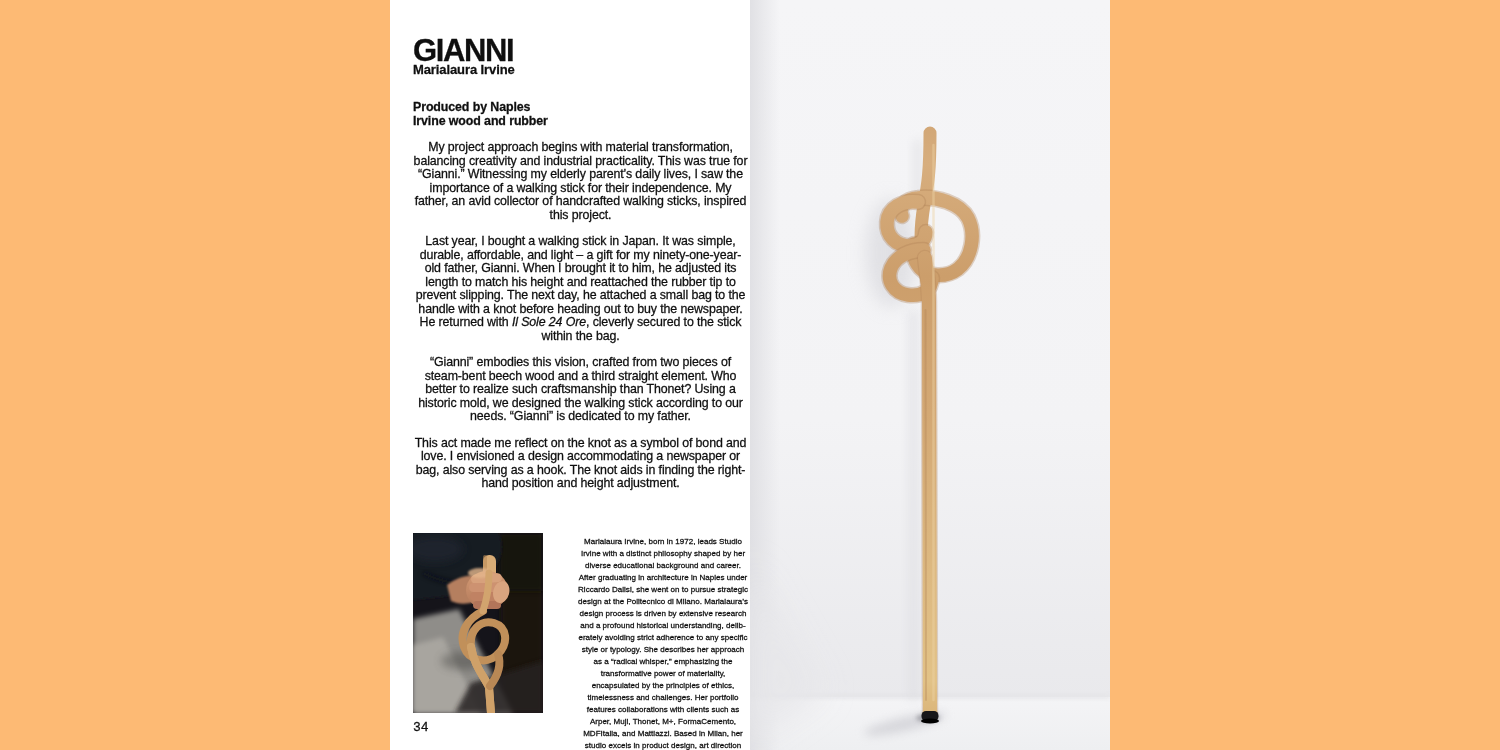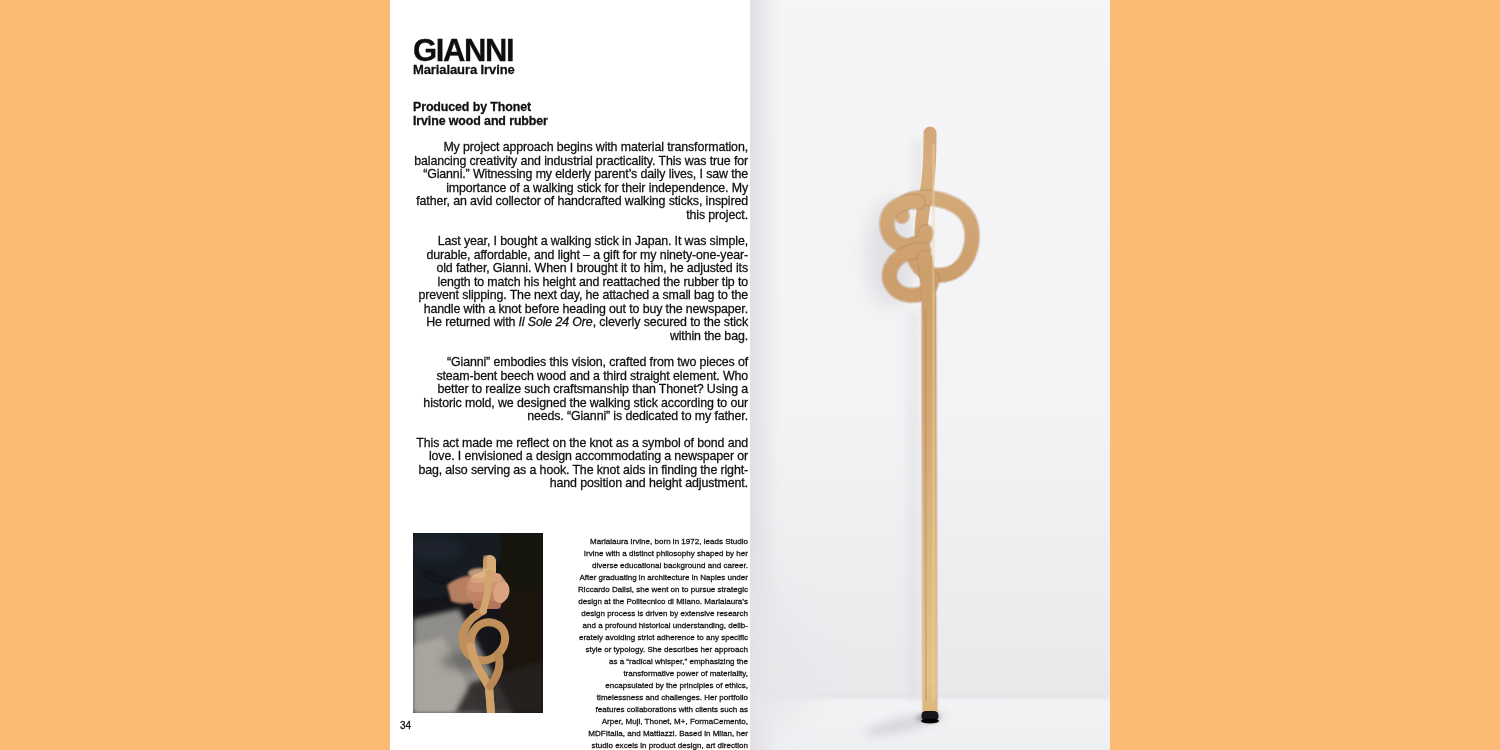--- a/index.html
+++ b/index.html
@@ -17,38 +17,38 @@
           letter-spacing:-0.1px;}
   .credits{position:absolute;left:23px;top:101px;font-size:12.4px;font-weight:700;
            line-height:13.5px;letter-spacing:-0.1px;}
   .body-copy{position:absolute;left:23px;top:141px;width:335px;
              font-size:12.4px;line-height:13.5px;letter-spacing:-0.12px;font-weight:400;}
   .body-copy p{margin:0 0 13px 0;}
   .body-copy em{}
   .hand-photo{position:absolute;left:23px;top:533px;width:130px;height:180px;margin:0;}
   .bio{position:absolute;left:188px;top:536px;width:170px;font-size:8px;
        line-height:12px;letter-spacing:0.02px;font-weight:400;}
-  .bio, .body-copy{text-align:right;}
-  .page-number{position:absolute;left:10px;top:720px;font-size:10px;font-weight:400;}
+  .bio, .body-copy{text-align:center;}
+  .page-number{position:absolute;left:23px;top:720px;font-size:13px;font-weight:400;font-family:Liberation Mono, monospace;}
 
   
   .page-right{position:absolute;left:750px;top:0;width:360px;height:750px;
               background:#f3f3f5;}
   .page-right svg{display:block;}
 </style>
 </head>
 <body>
 
 <div class="stage">
 
   <section class="page-left">
     <h1 class="title">GIANNI</h1>
     <div class="author">Marialaura Irvine</div>
     <div class="credits">
-      <div>Produced by Thonet</div>
+      <div>Produced by Naples</div>
       <div>Irvine wood and rubber</div>
     </div>
 
     <div class="body-copy">
         <p><span>My project approach begins with material transformation, balancing creativity and industrial practicality. This was true for “Gianni.” Witnessing my elderly parent’s daily lives, I saw the importance of a walking stick for their indepen­dence. My father, an avid collector of handcrafted walking sticks, inspired this project.</span></p>
         <p><span>Last year, I bought a walking stick in Japan. It was simple, durable, affordable, and light – a gift for my ninety-one-year-old father, Gianni. When I brought it to him, he adjusted its length to match his height and reattached the rubber tip to prevent slipping. The next day, he attached a small bag to the handle with a knot before heading out to buy the newspaper. He returned with </span><em>Il Sole 24 Ore</em><span>, cleverly secured to the stick within the bag.</span></p>
         <p><span>“Gianni” embodies this vision, crafted from two pieces of steam-bent beech wood and a third straight element. Who better to realize such craftsmanship than Thonet? Using a historic mold, we designed the walking stick according to our needs. “Gianni” is dedicated to my father.</span></p>
         <p><span>This act made me reflect on the knot as a symbol of bond and love. I envisioned a design accommodating a news­paper or bag, also serving as a hook. The knot aids in find­ing the right-hand position and height adjustment.</span></p>
       </div>
 

